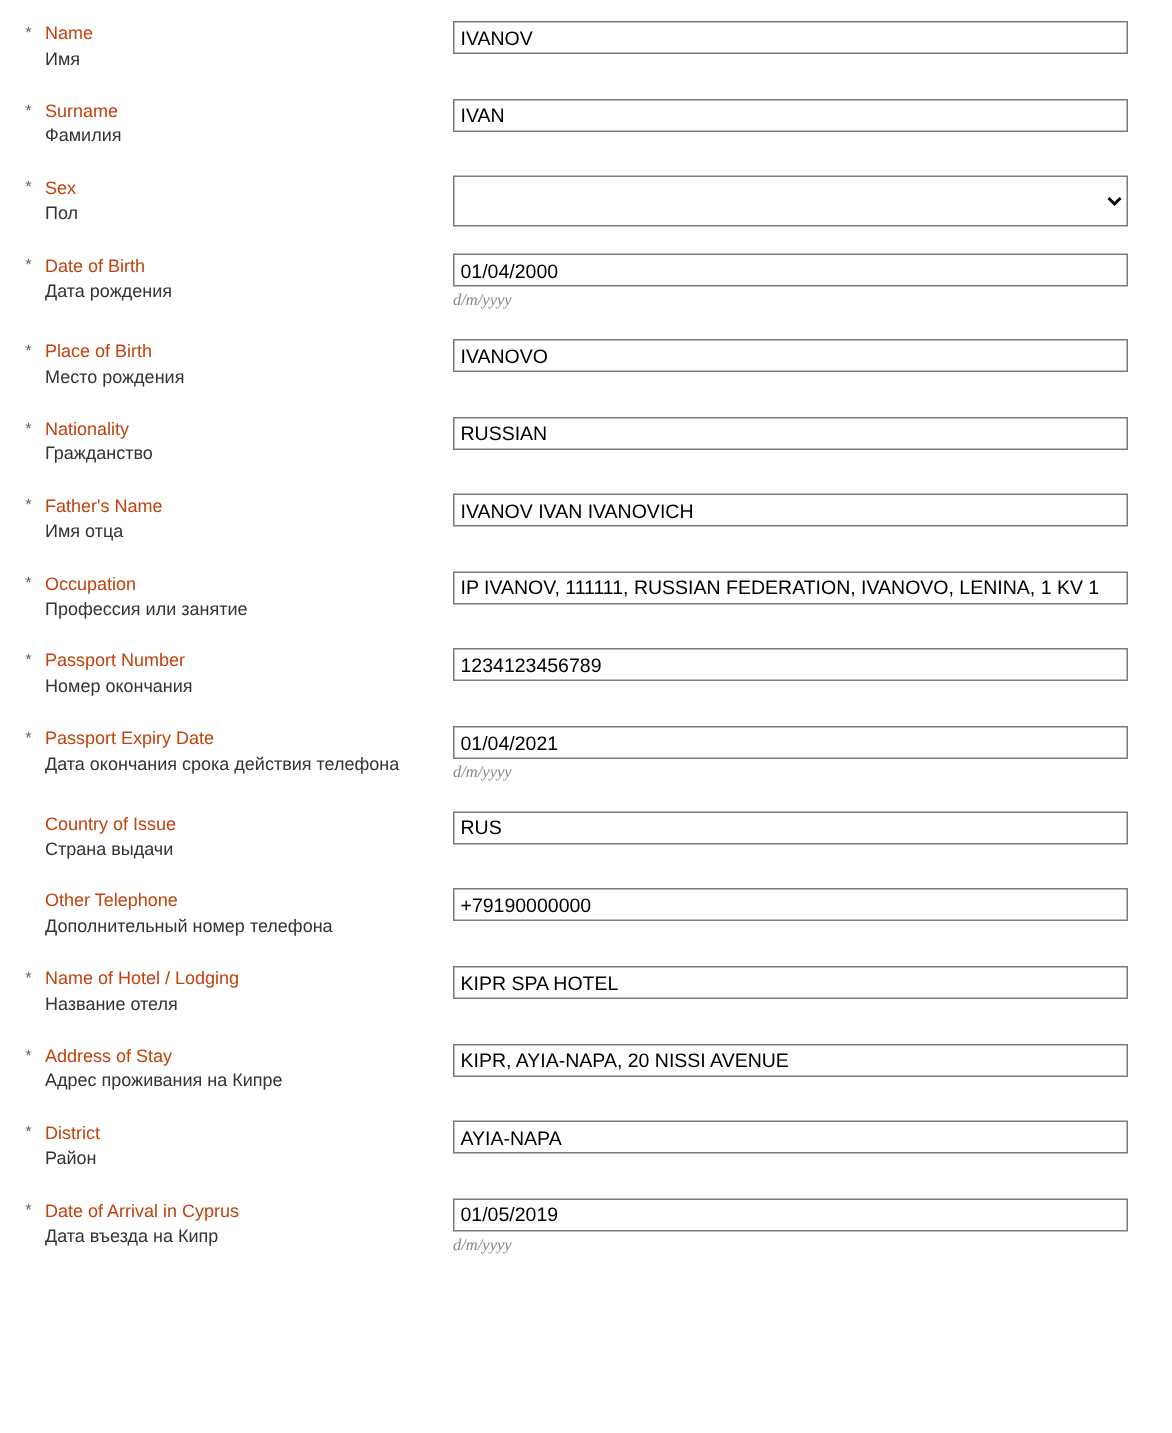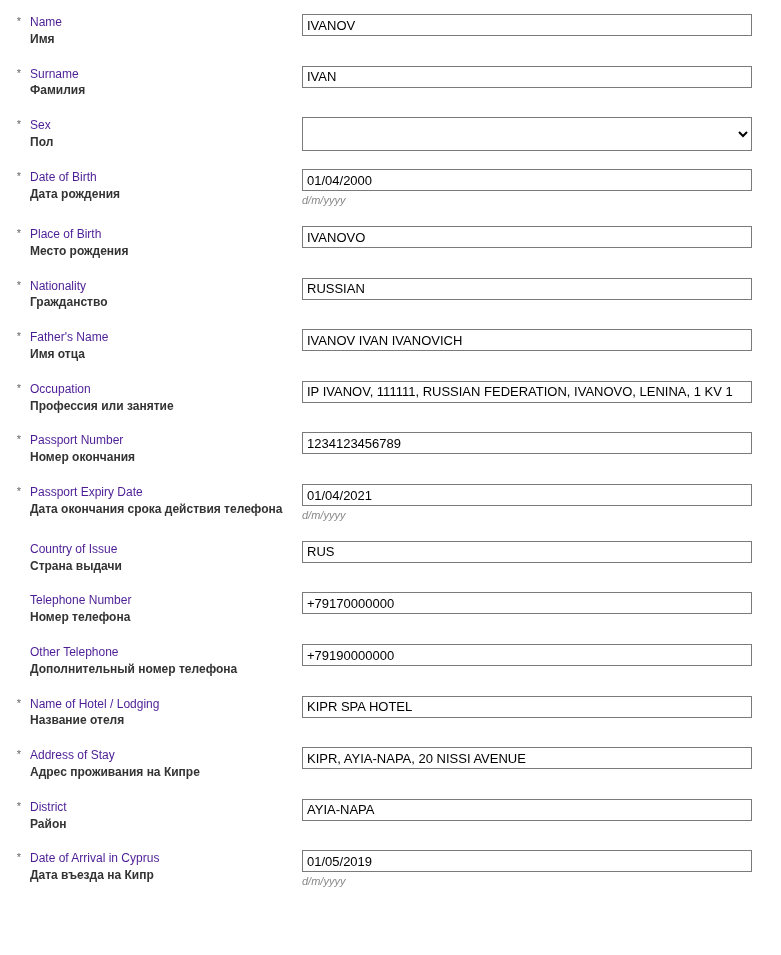--- a/index.html
+++ b/index.html
@@ -30,24 +30,24 @@
   .star {
     color: #666;
     font-size: 11px;
   }
   .col-label {
     width: 272px;
     padding-top: 3px;
     line-height: 1.4;
   }
   .lbl-en {
-    color: #4c1d95;
+    color: #c2410c;
   }
   .lbl-ru {
-    font-weight: bold;
+    font-weight: normal;
     color: #333;
   }
   .col-input {
     width: auto;
   }
   input[type=text], select {
     width: 450px;
     height: 22px;
     border: 1px solid #7a7a7a;
     font-family: Arial, sans-serif;
@@ -58,20 +58,21 @@
   }
   select {
     padding: 16px 2px;
   }
   .hint {
     font-style: italic;
     color: #888;
     font-size: 11px;
     margin-top: 2px;
     line-height: 1.35;
+    font-family: Liberation Serif, serif;
   }
 </style>
 </head>
 <body>
 
 <table class="form-table">
   <tbody id="form-rows">
       <tr>
         <td class="col-star"><span class="star">*</span></td>
         <td class="col-label">
@@ -156,28 +157,20 @@
         <td class="col-star"></td>
         <td class="col-label">
           <div class="lbl-en">Country of Issue</div>
           <div class="lbl-ru">Страна выдачи</div>
         </td>
         <td class="col-input"><input type="text" value="RUS" style=""></td>
       </tr>
       <tr>
         <td class="col-star"></td>
         <td class="col-label">
-          <div class="lbl-en">Telephone Number</div>
-          <div class="lbl-ru">Номер телефона</div>
-        </td>
-        <td class="col-input"><input type="text" value="+79170000000" style=""></td>
-      </tr>
-      <tr>
-        <td class="col-star"></td>
-        <td class="col-label">
           <div class="lbl-en">Other Telephone</div>
           <div class="lbl-ru">Дополнительный номер телефона</div>
         </td>
         <td class="col-input"><input type="text" value="+79190000000" style=""></td>
       </tr>
       <tr>
         <td class="col-star"><span class="star">*</span></td>
         <td class="col-label">
           <div class="lbl-en">Name of Hotel / Lodging</div>
           <div class="lbl-ru">Название отеля</div>

